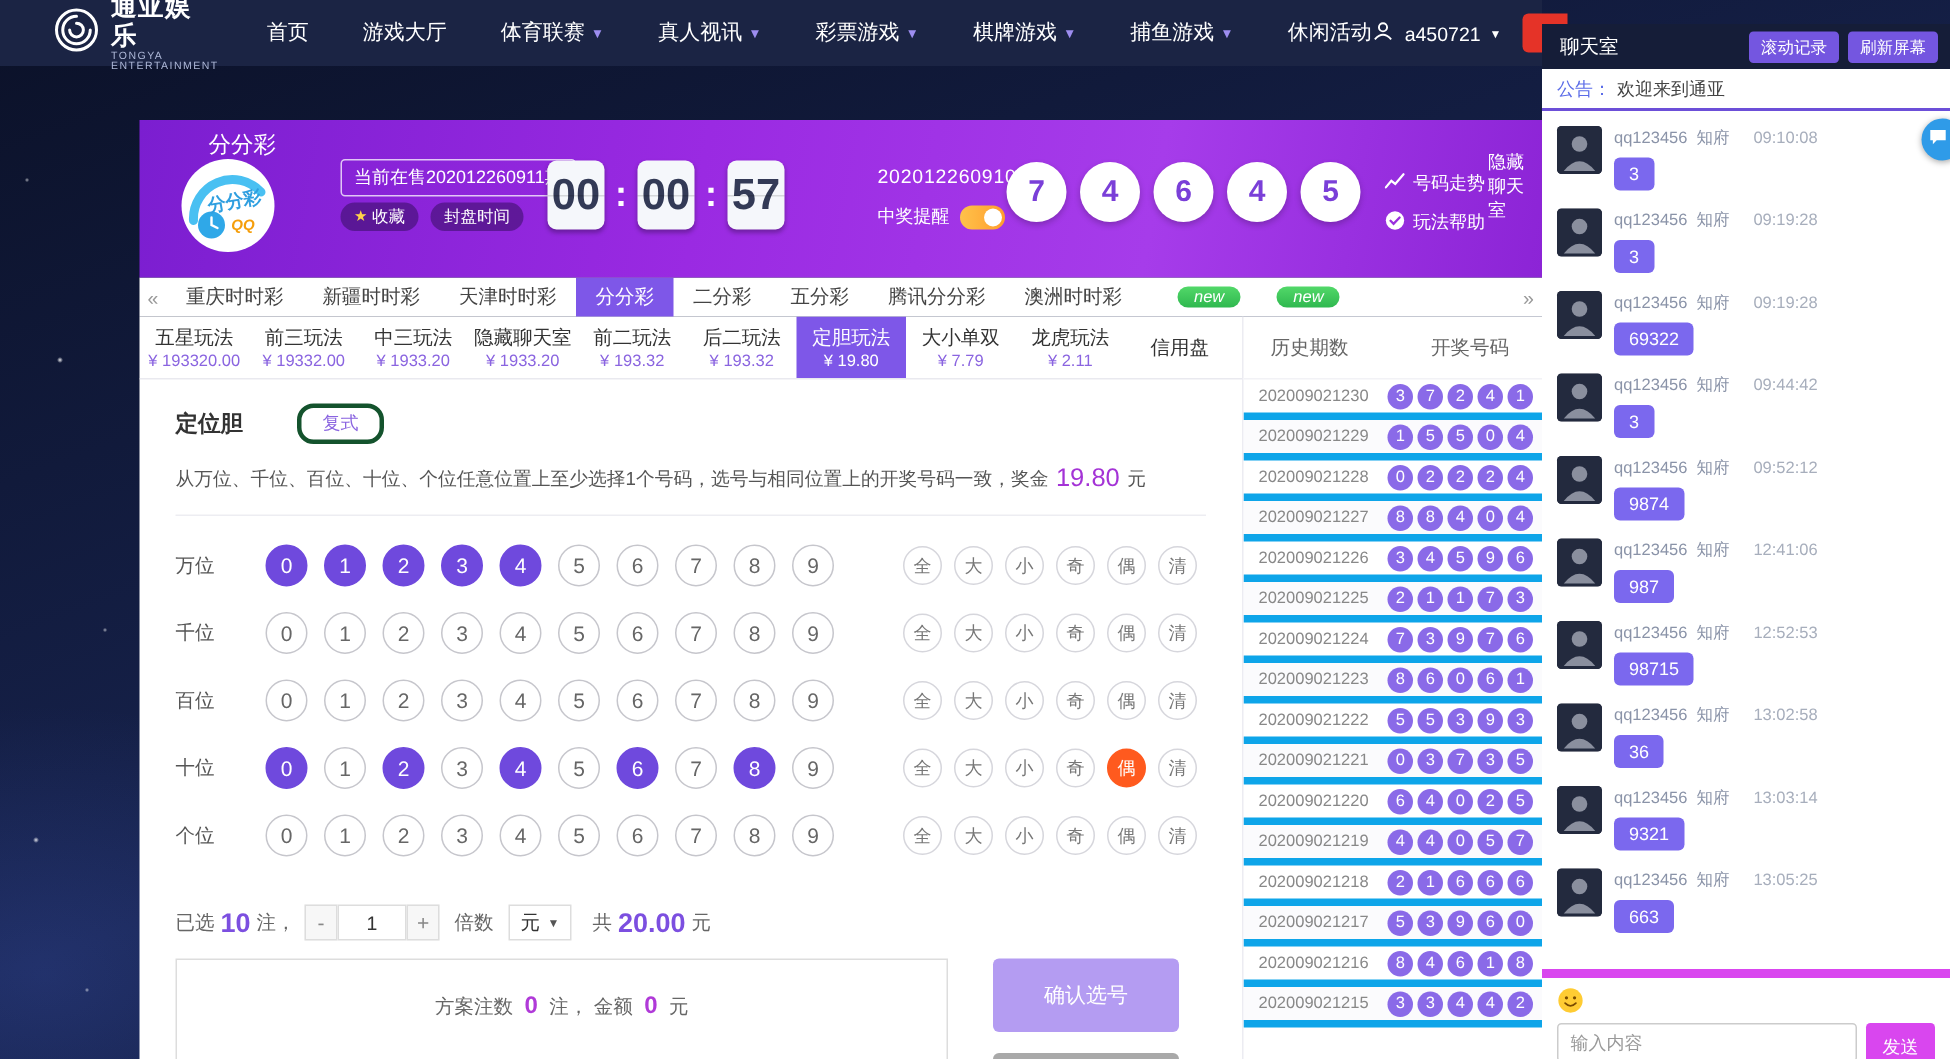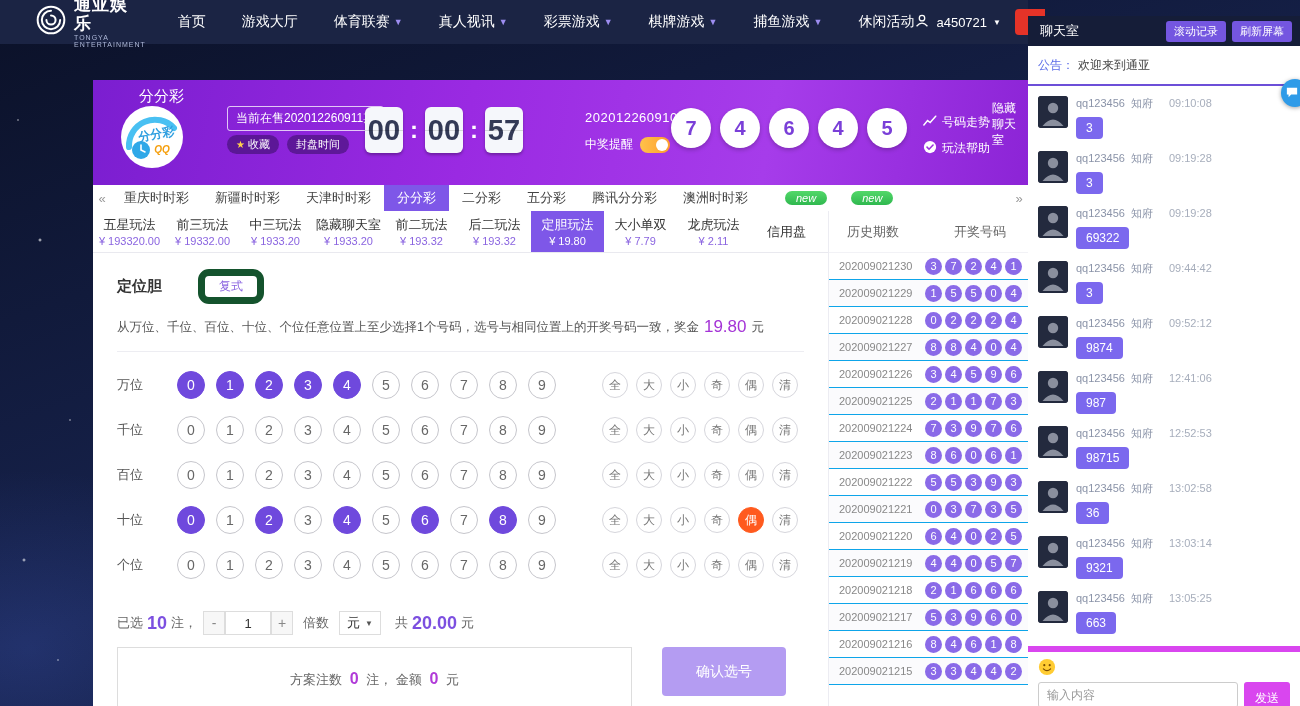--- a/index.html
+++ b/index.html
@@ -66,21 +66,21 @@
   .ptabs{display:flex;height:42px;border-bottom:1px solid #e9e9ef;}
   .ptab{width:73px;display:flex;flex-direction:column;align-items:center;justify-content:center;gap:1px;cursor:pointer;}
   .pname{font-size:13px;color:#333;white-space:nowrap;}
   .pprice{font-size:11px;color:#8a64e0;white-space:nowrap;}
   .ptab.active{background:#7e57e8;}
   .ptab.active .pname,.ptab.active .pprice{color:#fff;}
   
   .betting{padding:16px 24px 0;}
   .method-row{display:flex;align-items:center;gap:36px;}
   .method-name{font-size:15px;font-weight:bold;color:#333;}
-  .mode-pill{border:7px solid #14532d;color:#8a64e0;border-radius:11px;padding:2px 14px;font-size:12px;cursor:pointer;}
+  .mode-pill{border:3px solid #14532d;color:#8a64e0;border-radius:11px;padding:2px 14px;font-size:12px;cursor:pointer;}
   .desc{margin-top:13px;font-size:12.5px;color:#555;display:flex;align-items:center;gap:5px;}
   .desc .prize{font-size:17px;color:#a433d6;}
   .divider{border-bottom:1px solid #ededf2;margin:14px 0 19px;}
   .bet-row{display:flex;align-items:center;margin-bottom:17px;}
   .bet-label{width:52px;font-size:13px;color:#555;margin-right:8px;}
   .num-group{display:flex;gap:11px;}
   .num{width:28px;height:28px;border-radius:50%;border:1px solid #c6c6cc;color:#666;font-size:14px;display:flex;align-items:center;justify-content:center;cursor:pointer;}
   .num.sel{background:#6f49dd;border-color:#6f49dd;color:#fff;}
   .quick-group{display:flex;gap:8px;margin-left:46px;}
   .quick{width:26px;height:26px;border-radius:50%;border:1px solid #d6d6dc;color:#777;font-size:12px;display:flex;align-items:center;justify-content:center;cursor:pointer;}
@@ -97,31 +97,31 @@
   .ml14{margin-left:14px;}
   
   .plan-row{display:flex;margin-top:12px;align-items:flex-start;}
   .plan-box{width:515px;height:112px;border:1px solid #ddd;text-align:center;padding-top:22px;font-size:13px;color:#666;}
   .plan-zero{font-size:16px;color:#b03ad8;font-weight:bold;margin:0 4px;}
   .actions{margin-left:30px;display:flex;flex-direction:column;gap:14px;}
   .btn-confirm{width:124px;height:49px;background:#b49cf2;color:#fff;border:none;border-radius:4px;font-size:14px;cursor:pointer;}
   .btn-random{width:124px;height:30px;background:#a9a9a9;color:#fff;border:none;border-radius:4px;font-size:14px;cursor:pointer;}
   
   .history-head{height:42px;flex:none;display:flex;align-items:center;justify-content:space-between;padding:0 22px 0 18px;font-size:13px;color:#666;border-bottom:1px solid #f2f2f6;}
-  .h-row{height:27px;flex:none;display:flex;align-items:center;justify-content:space-between;padding:0 6px 0 10px;border-bottom:1px solid #0ea5e9;}
+  .h-row{height:27px;flex:none;display:flex;align-items:center;justify-content:space-between;padding:0 6px 0 10px;border-bottom:5px solid #0ea5e9;}
   .h-row:nth-child(even){background:#fbfbfd;}
   .h-issue{font-size:11px;color:#888;}
   .h-nums{display:flex;gap:3px;}
   .h-ball{width:17px;height:17px;border-radius:50%;background:#8a6ae8;color:#fff;font-size:11px;display:flex;align-items:center;justify-content:center;}
   
   .chat{position:absolute;right:0;top:16px;width:272px;height:706px;background:#fff;z-index:10;display:flex;flex-direction:column;}
   .chat-head{height:30px;flex:none;background:#151d38;display:flex;align-items:center;padding:0 8px 0 12px;}
   .chat-title{color:#fff;font-size:13px;flex:1;}
   .chat-btn{background:#7456e0;color:#fff;font-size:11px;padding:3px 8px;border-radius:3px;margin-left:6px;cursor:pointer;white-space:nowrap;}
-  .chat-notice{height:40px;flex:none;display:flex;align-items:center;padding:0 10px;font-size:12px;border-bottom:2px solid #6c4fd8;}
+  .chat-notice{height:28px;flex:none;display:flex;align-items:center;padding:0 10px;font-size:12px;border-bottom:2px solid #6c4fd8;}
   .notice-label{color:#5b6ce8;margin-right:4px;}
   .notice-text{color:#444;}
   .chat-msgs{flex:1;overflow:hidden;padding:10px 10px 0;}
   .msg{display:flex;margin-bottom:12px;}
   .avatar{width:30px;height:32px;border-radius:3px;overflow:hidden;margin-right:8px;flex:none;background:#20263a;}
   .msg-body{flex:1;min-width:0;}
   .msg-meta{font-size:11px;color:#8a93a8;display:flex;gap:6px;align-items:baseline;}
   .msg-time{color:#a7aebc;margin-left:10px;}
   .bubble{display:inline-block;margin-top:6px;background:#7b68ee;color:#fff;font-size:12px;padding:4px 10px;border-radius:4px;}
   .chat-footer{flex:none;border-top:6px solid #d946ef;padding:6px 10px 8px;}

